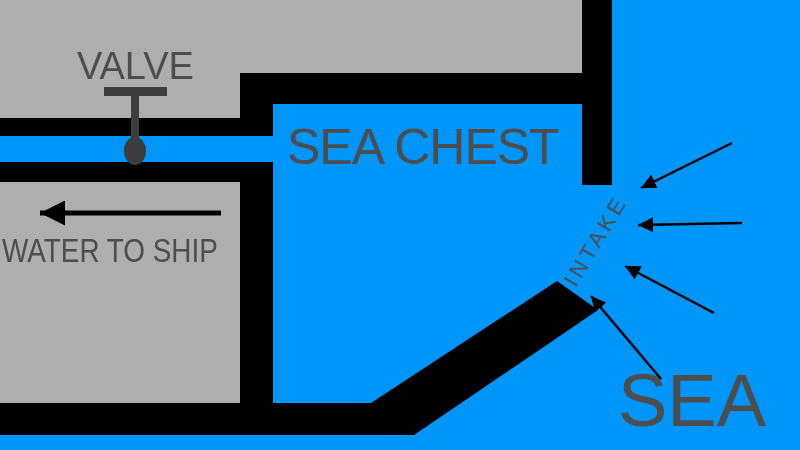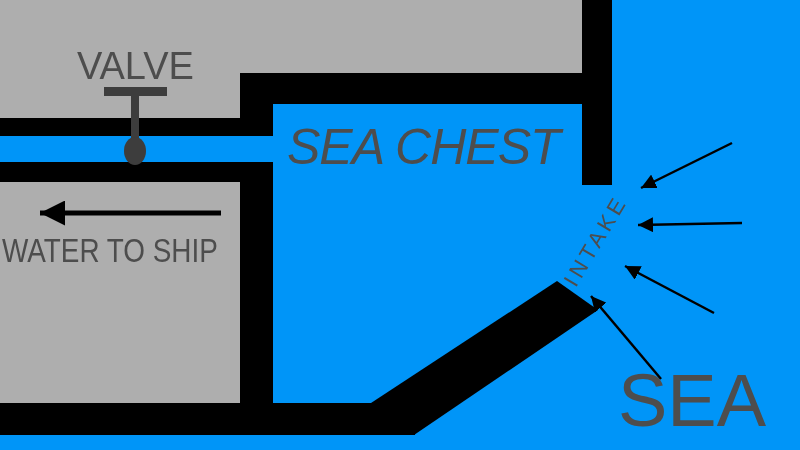--- a/index.html
+++ b/index.html
@@ -10,21 +10,21 @@
   }
   .shape{position:absolute;}
   .gray{background:var(--hull-gray,#aeaeae);}
   .black{background:var(--wall-black,#000);}
   .blue{background:var(--sea-blue,#0095f8);}
   .label{
     position:absolute;line-height:1;white-space:nowrap;
     color:var(--text-gray,#4d4d4d);
   }
   .lbl-valve{left:77px;top:47px;font-size:38px;}
-  .lbl-seachest{left:287px;top:122px;font-size:50px;letter-spacing:-1px;font-style:italic;}
+  .lbl-seachest{left:287px;top:122px;font-size:50px;letter-spacing:-1px;}
   .lbl-watertoship{left:2px;top:233px;font-size:34px;transform:scaleX(0.82);transform-origin:left top;}
   .lbl-sea{left:618px;top:322px;font-size:74px;margin-top:42px;}
   .lbl-intake{
     left:596px;top:241px;font-size:22px;letter-spacing:4px;
     transform:translate(-50%,-50%) rotate(-59deg);
   }
   svg.overlay{position:absolute;left:0;top:0;width:800px;height:450px;pointer-events:none;}
   .wallfill{fill:var(--wall-black,#000);}
   .valvefill{fill:var(--valve-gray,#3d3d3d);}
   .arrow{stroke:var(--wall-black,#000);fill:none;}

